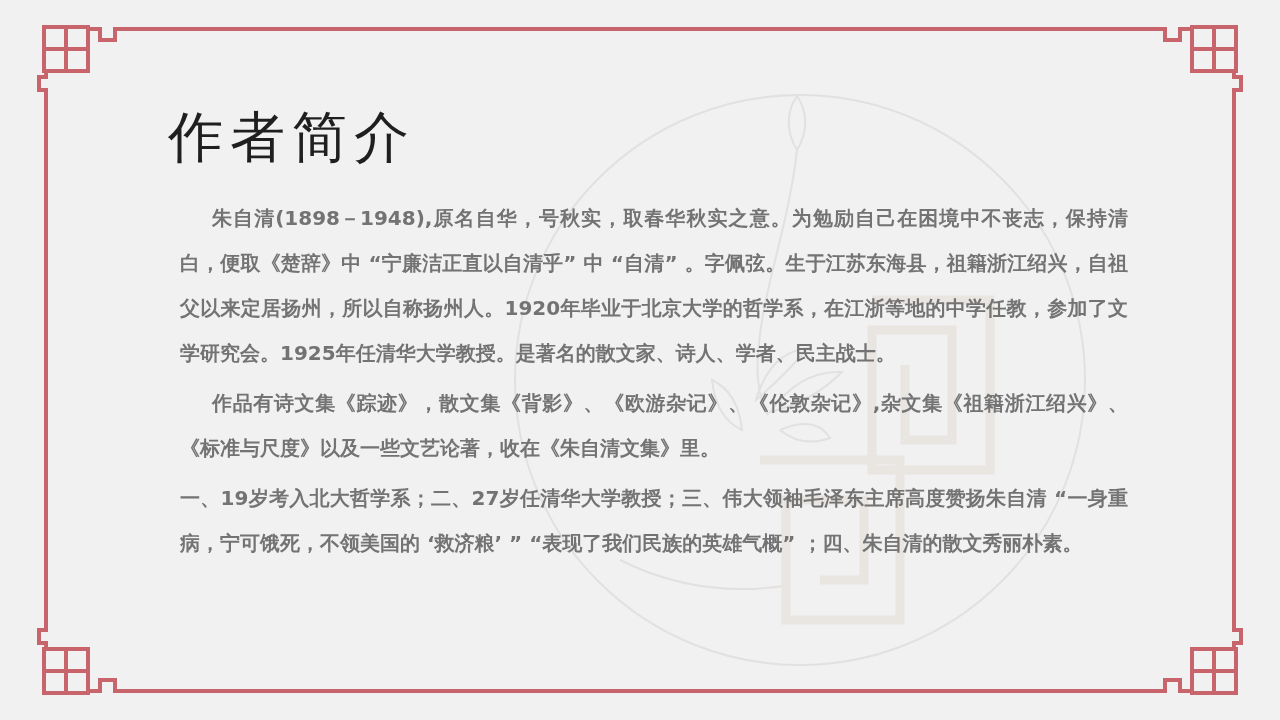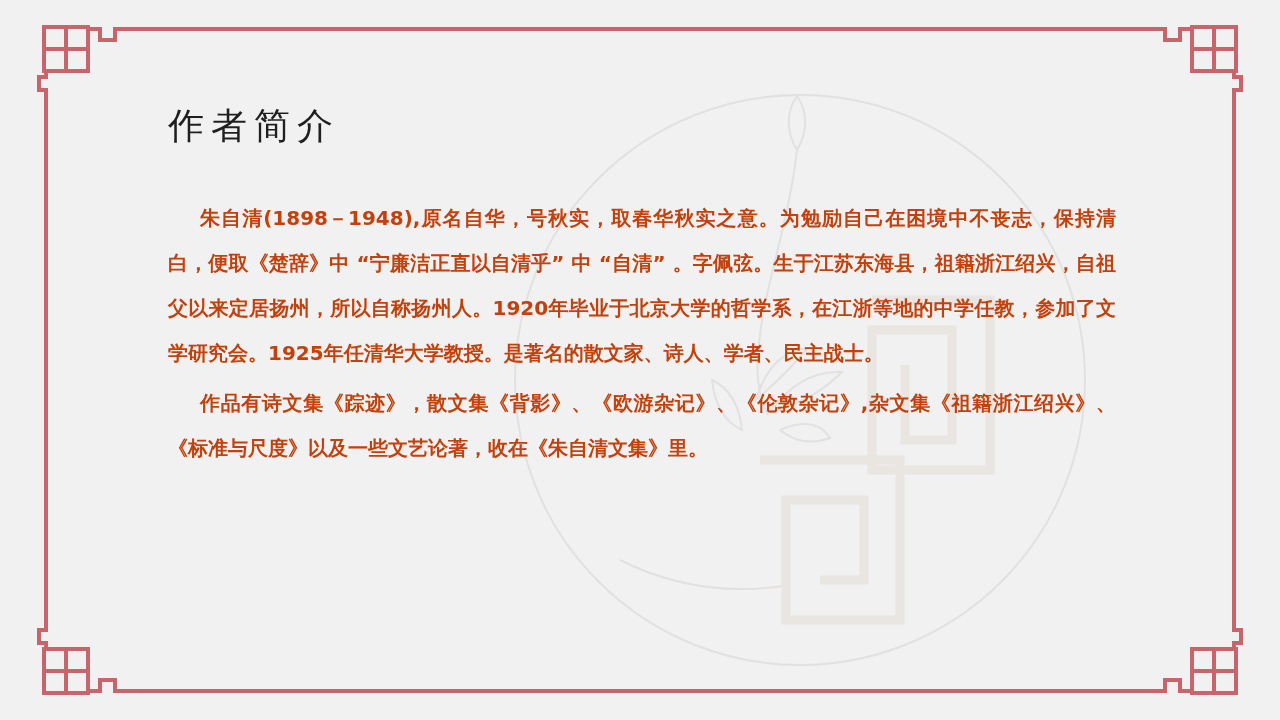--- a/index.html
+++ b/index.html
@@ -23,26 +23,26 @@
   .corner{position:absolute;width:130px;height:112px;}
   .corner.tl{left:36px;top:19px;}
   .corner.tr{right:36px;top:19px;transform:scaleX(-1);}
   .corner.bl{left:36px;bottom:19px;transform:scaleY(-1);}
   .corner.br{right:36px;bottom:19px;transform:scale(-1,-1);}
 
   
   .title{
     position:absolute;left:168px;top:104px;margin:0;
     font-family:"DejaVu Serif","Liberation Serif",serif;
-    font-weight:400;font-size:36px;line-height:1.2;
+    font-weight:400;font-size:55px;line-height:1.2;
     letter-spacing:7px;color:#1f1f1f;
   }
   .text-block{
-    position:absolute;left:168px;top:196px;width:948px;
-    color:#c2410c;
+    position:absolute;left:180px;top:196px;width:948px;
+    color:#737373;
   }
   .para{
     margin:0 0 5px 0;
     font-size:20px;font-weight:700;line-height:45px;
     text-align:justify;
   }
   .para.indent{text-indent:1.6em;}
 </style>
 </head>
 <body>
@@ -95,15 +95,16 @@
     </svg>
   <svg class="corner br" viewBox="0 0 130 112">
       <use href="#fret"></use>
     </svg>
 
   <h1 class="title">作者简介</h1>
 
   <div class="text-block">
     <p class="para indent">朱自清(1898－1948),原名自华，号秋实，取春华秋实之意。为勉励自己在困境中不丧志，保持清白，便取《楚辞》中 “宁廉洁正直以自清乎” 中 “自清” 。字佩弦。生于江苏东海县，祖籍浙江绍兴，自祖父以来定居扬州，所以自称扬州人。1920年毕业于北京大学的哲学系，在江浙等地的中学任教，参加了文学研究会。1925年任清华大学教授。是著名的散文家、诗人、学者、民主战士。</p>
     <p class="para indent">作品有诗文集《踪迹》，散文集《背影》、《欧游杂记》、《伦敦杂记》,杂文集《祖籍浙江绍兴》、《标准与尺度》以及一些文艺论著，收在《朱自清文集》里。</p>
+    <p class="para">一、19岁考入北大哲学系；二、27岁任清华大学教授；三、伟大领袖毛泽东主席高度赞扬朱自清 “一身重病，宁可饿死，不领美国的 ‘救济粮’ ” “表现了我们民族的英雄气概” ；四、朱自清的散文秀丽朴素。</p>
   </div>
 
 </div>
 
 </body></html>

